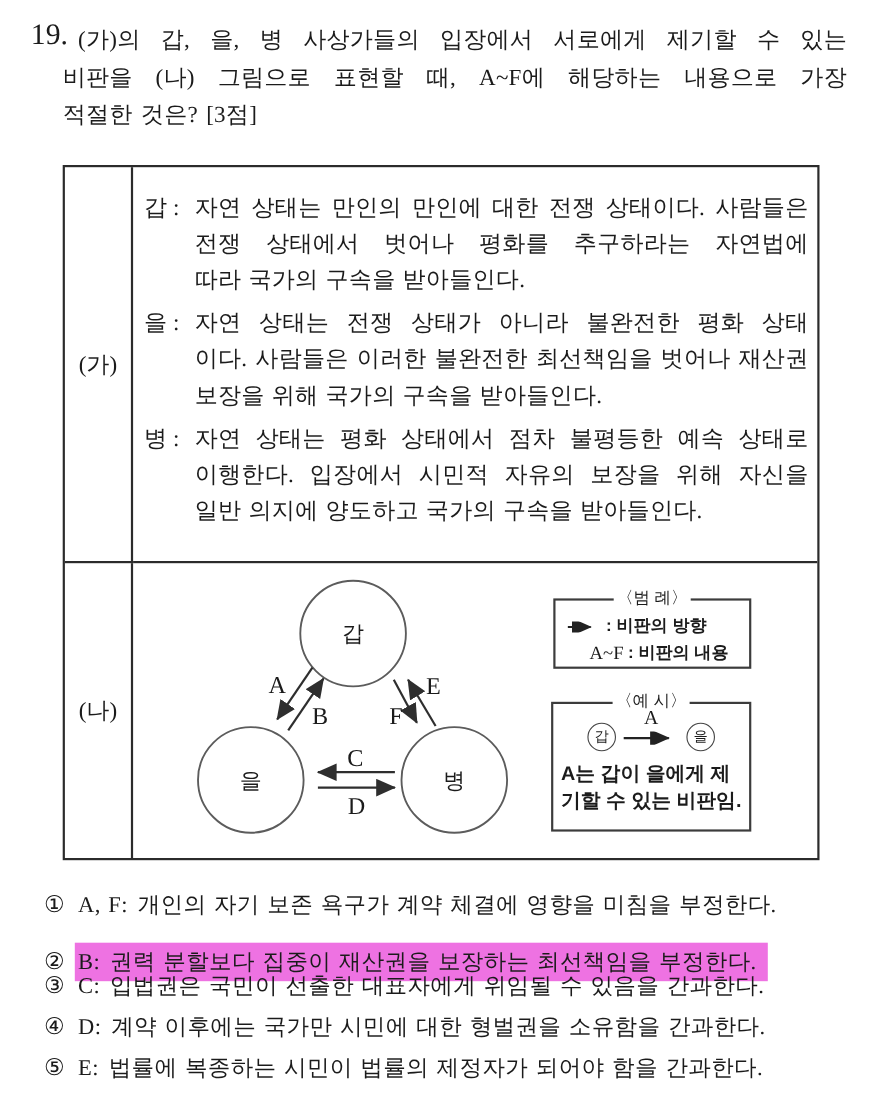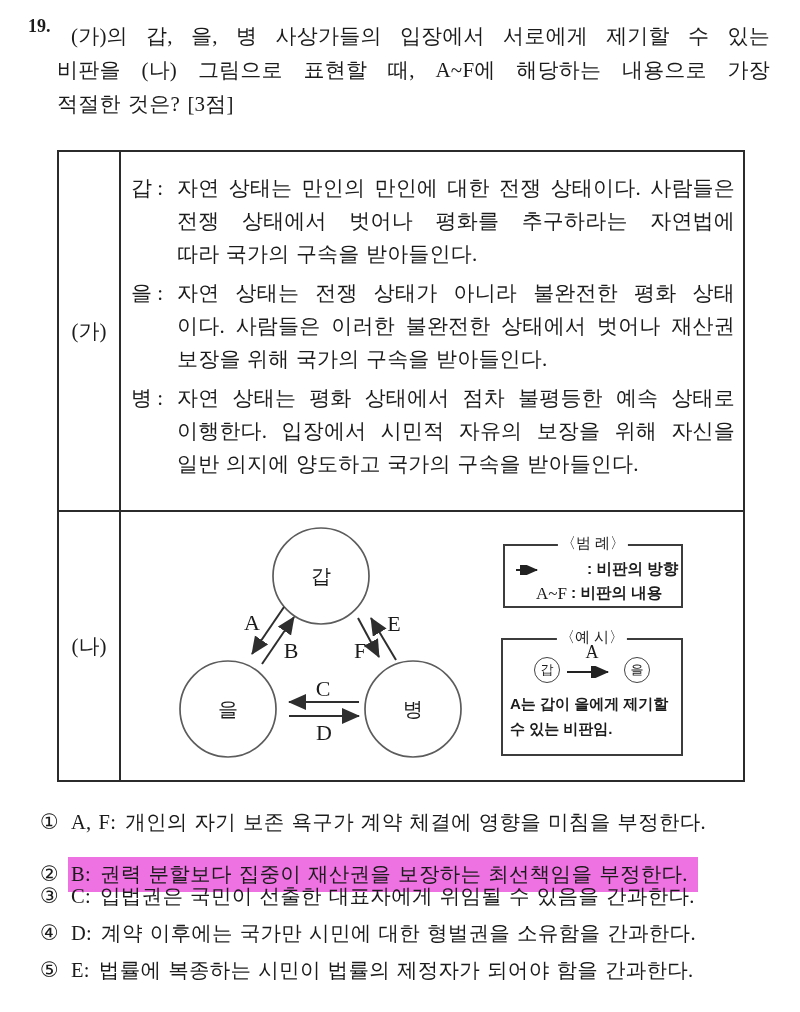--- a/index.html
+++ b/index.html
@@ -3,21 +3,21 @@
 <meta charset="utf-8">
 <style>
   * { margin:0; padding:0; box-sizing:border-box; }
   html,body { background:#fff; }
   .page {
     position:relative; width:800px; height:1012px; background:#fff;
     font-family:"Liberation Serif","DejaVu Serif",serif; color:var(--text,#1b1b1b);
     overflow:hidden;
   }
   
-  .q-num { position:absolute; left:28px; top:16px; font-size:18px; font-weight:bold; }
+  .q-num { position:absolute; left:28px; top:16px; font-size:27px; font-weight:normal; }
   .q-text { position:absolute; left:57px; top:19px; width:713px; font-size:21px; line-height:34px; }
   .q-line { text-align:justify; text-align-last:justify; letter-spacing:.2px; word-spacing:2px; }
   .q-line.first { padding-left:14px; }
   .q-line.short { text-align-last:left; }
   
   .qtable {
     position:absolute; left:57px; top:150px; width:688px; height:632px;
     border:2px solid var(--border,#2b2b2b); display:grid;
     grid-template-columns:62px 1fr; grid-template-rows:360px 1fr;
   }
@@ -41,33 +41,33 @@
   .infobox { position:absolute; border:2px solid #3c3c3c; background:#fff; }
   .lgd { left:382px; top:32px; width:180px; height:64px; }
   .exm { left:380px; top:126px; width:182px; height:118px; }
   .box-title {
     position:absolute; top:-12px; left:50%; transform:translateX(-50%);
     background:#fff; padding:0 3px; white-space:nowrap;
     font-family:"Liberation Sans","DejaVu Sans",sans-serif; font-size:15px; font-weight:normal;
   }
   .lgd-row { display:flex; align-items:center; padding-left:11px;
              font-family:"Liberation Sans","DejaVu Sans",sans-serif; font-size:15.5px; font-weight:bold; }
-  .lgd-row.r1 { margin-top:13px;gap:36px; }
+  .lgd-row.r1 { margin-top:13px; }
   .lgd-row.r2 { margin-top:3px; }
   .lgd-letters { font-family:"Liberation Serif","DejaVu Serif",serif; font-weight:normal; font-size:17px; margin-right:4px;margin-left:20px; }
   .lgd-arrow { margin-right:5px; }
   .exm-row { display:flex; align-items:center; justify-content:center; margin-top:17px; gap:6px; }
   .exm-node { width:26px; height:26px; border:1.5px solid #444; border-radius:50%;
               text-align:center; line-height:24px; font-size:13px; flex:none;
               font-family:"Liberation Sans","DejaVu Sans",sans-serif; }
   .exm-arrow { position:relative; width:52px; height:12px; }
   .exm-arrow .albl { position:absolute; left:50%; top:-22px; transform:translateX(-50%);
                      font-size:18px; font-family:"Liberation Serif","DejaVu Serif",serif; }
   .exm-cap { margin-top:8px; padding:0 7px;
-             font-family:"Liberation Sans","DejaVu Sans",sans-serif; font-size:15px; font-weight:bold; line-height:25px; }
+             font-family:"Liberation Sans","DejaVu Sans",sans-serif; font-size:18px; font-weight:bold; line-height:25px; }
   
   .choices { position:absolute; left:40px; top:808px; width:732px; }
   .choice { display:flex; align-items:baseline; height:37px; font-size:20.5px;
             letter-spacing:.3px; word-spacing:1.5px; }
   .c-num { flex:none; width:27px; margin-right:4px; font-size:21px;
            font-family:"Liberation Serif","DejaVu Sans",serif; }
   .c-label { margin-right:9px; }
   .hl { background:var(--highlight,#ee72e2); padding:3px 10px 4px 3px; margin-left:-3px;margin-top:12px; }
 </style>
 </head>
@@ -92,21 +92,21 @@
         <span class="sp-lines">
           <div class="sp-line">자연 상태는 만인의 만인에 대한 전쟁 상태이다. 사람들은</div>
           <div class="sp-line">전쟁 상태에서 벗어나 평화를 추구하라는 자연법에</div>
           <div class="sp-line short">따라 국가의 구속을 받아들인다.</div>
         </span>
       </div>
       <div class="speaker">
         <span class="sp-name">을 :</span>
         <span class="sp-lines">
           <div class="sp-line">자연 상태는 전쟁 상태가 아니라 불완전한 평화 상태</div>
-          <div class="sp-line">이다. 사람들은 이러한 불완전한 상태에서 벗어나 재산권</div>
+          <div class="sp-line">이다. 사람들은 이러한 불완전한 최선책임을 벗어나 재산권</div>
           <div class="sp-line short">보장을 위해 국가의 구속을 받아들인다.</div>
         </span>
       </div>
       <div class="speaker">
         <span class="sp-name">병 :</span>
         <span class="sp-lines">
           <div class="sp-line">자연 상태는 평화 상태에서 점차 불평등한 예속 상태로</div>
           <div class="sp-line">이행한다. 입장에서 시민적 자유의 보장을 위해 자신을</div>
           <div class="sp-line short">일반 의지에 양도하고 국가의 구속을 받아들인다.</div>
         </span>

